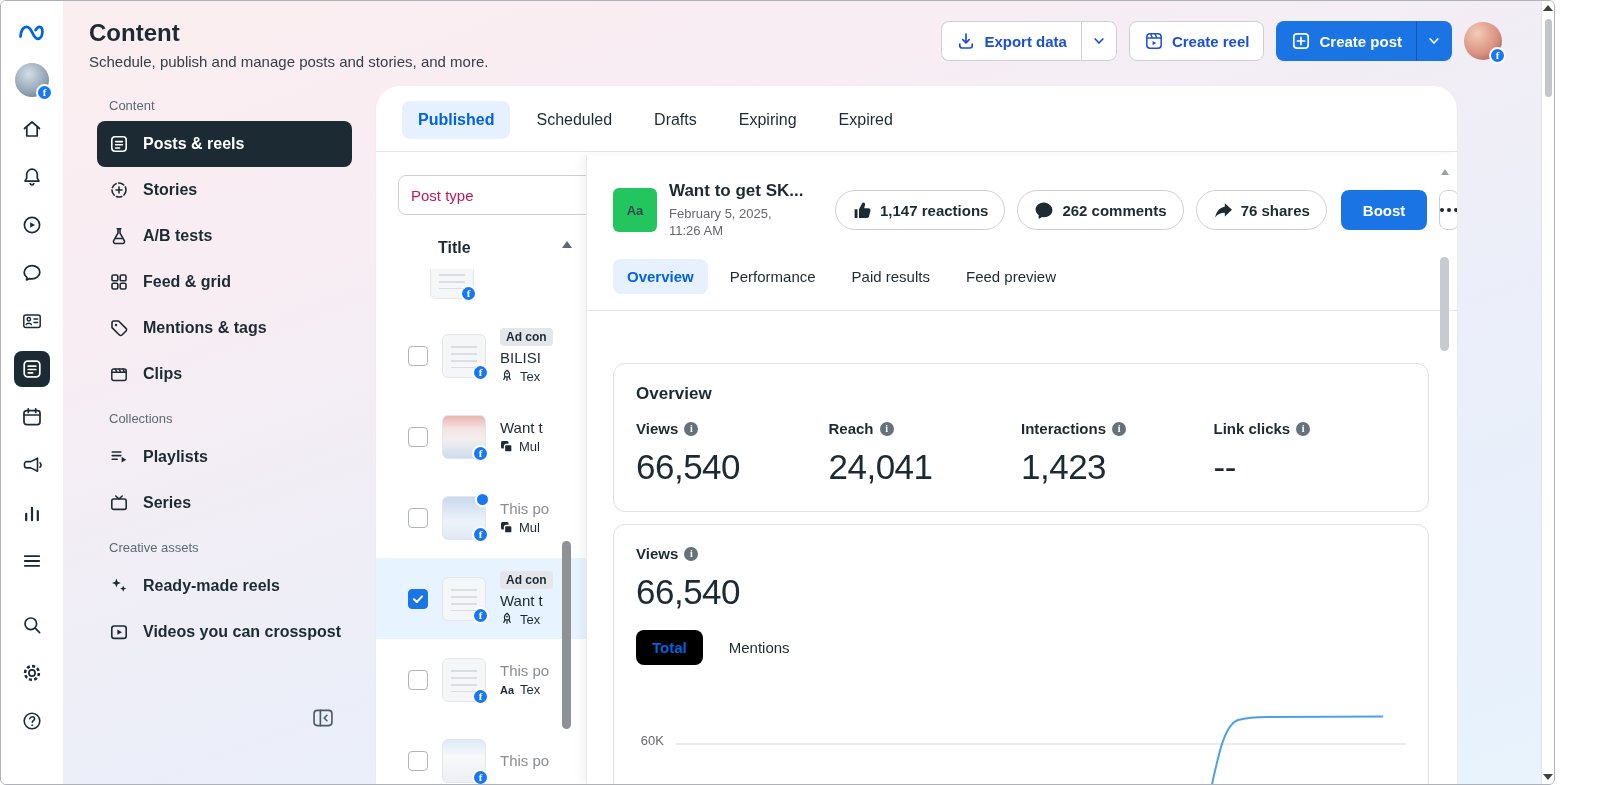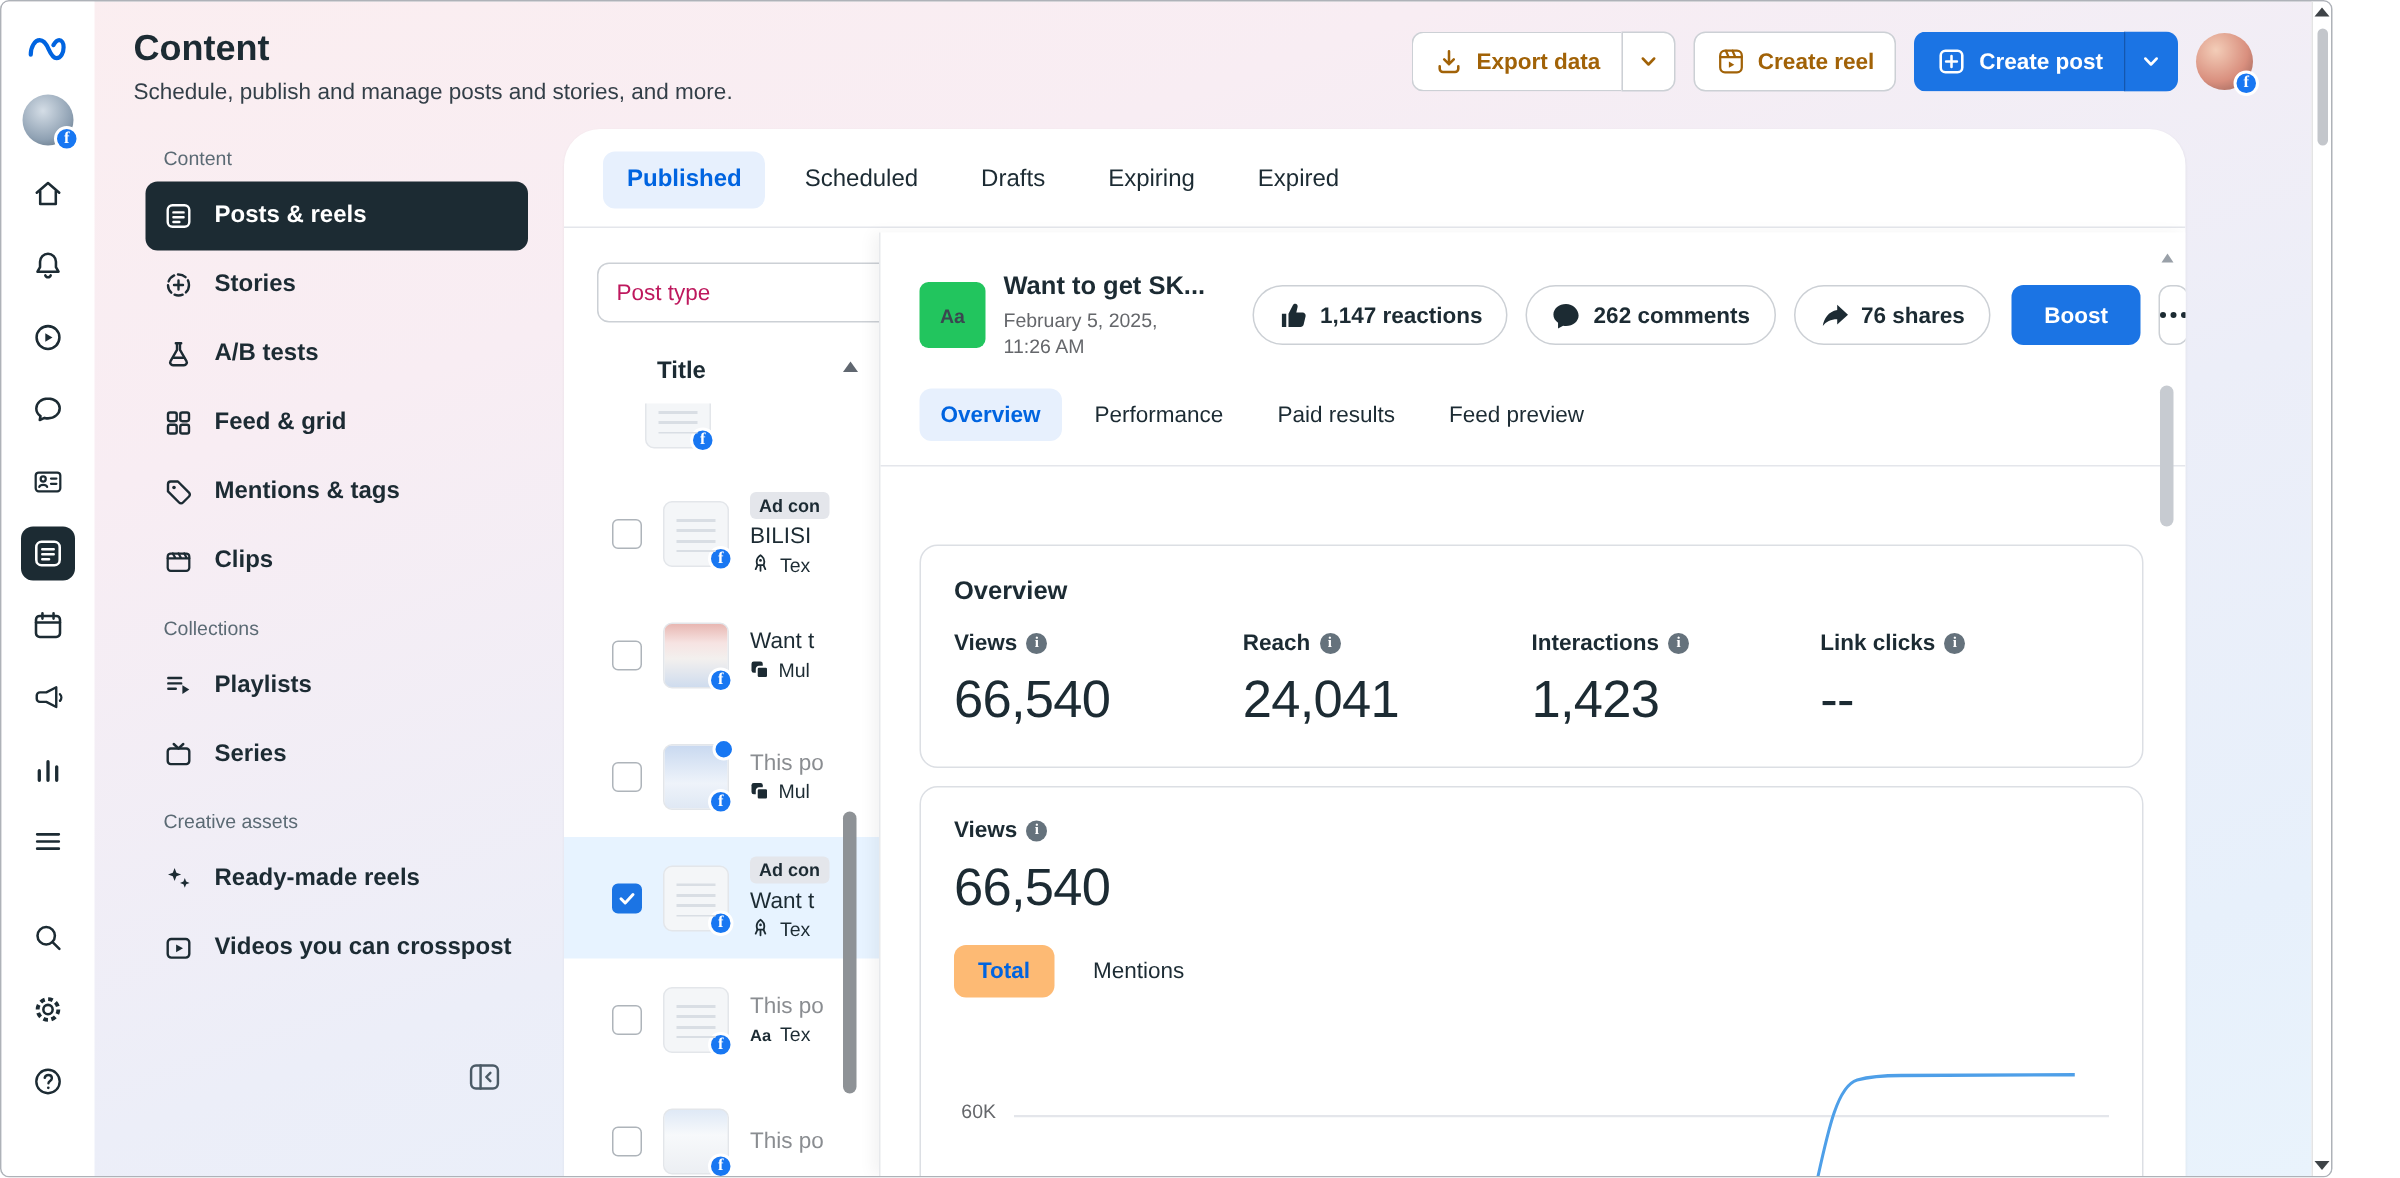--- a/index.html
+++ b/index.html
@@ -19,21 +19,21 @@
   
   .fb-badge{position:absolute;right:-4px;bottom:-4px;width:17px;height:17px;border-radius:50%;background:#1877f2;border:2px solid #fff;
     display:flex;align-items:center;justify-content:center}
   .fb-badge::after{content:"f";color:#fff;font-size:11px;font-weight:700;font-family:"Liberation Serif",serif;line-height:1}
   
   .main{flex:1;display:flex;flex-direction:column;min-width:0}
   .page-header{height:85px;flex:none;display:flex;justify-content:space-between;align-items:flex-start;padding:18px 52px 0 26px}
   .page-title{font-size:24px;font-weight:700;color:#1c2b33}
   .page-subtitle{font-size:15px;color:#333f48;margin-top:6px}
   .actions{display:flex;gap:12px;align-items:center;margin-top:2px}
-  .btn{height:40px;display:flex;align-items:center;gap:8px;font-size:15px;font-weight:600;color:#a16207;background:#fff;
+  .btn{height:40px;display:flex;align-items:center;gap:8px;font-size:15px;font-weight:600;color:#1d4ed8;background:#fff;
     border:1px solid #ccd0d5;border-radius:8px;padding:0 14px;cursor:pointer;font-family:inherit;white-space:nowrap}
   .split{display:flex;align-items:stretch}
   .split .seg-main{border-radius:8px 0 0 8px;border-right:none}
   .split .seg-arrow{border-radius:0 8px 8px 0;padding:0 10px;border-left:1px solid #ccd0d5}
   .btn.blue{background:#1b74e4;border-color:#1b74e4;color:#fff}
   .split .seg-arrow.blue{border-left:1px solid rgba(9,46,92,.4)}
   .hdr-avatar{width:38px;height:38px;border-radius:50%;position:relative;cursor:pointer;
     background:radial-gradient(circle at 35% 30%,#f3cdb8,#d98f7e 58%,#8c5a52)}
   
   .body{flex:1;display:flex;min-height:0}
@@ -117,21 +117,21 @@
   .views-card{margin-top:12px;height:300px}
   .mc-heading{font-size:17px;font-weight:700;margin-bottom:16px}
   .metrics{display:flex}
   .metric{width:220px}
   .mlabel{display:flex;align-items:center;gap:6px;font-size:15px;font-weight:700;color:#1c2b33}
   .mvalue{font-size:35px;font-weight:400;color:#1c2b33;margin-top:10px;letter-spacing:-.5px}
   .info{width:14px;height:14px;border-radius:50%;background:#65727c;display:inline-flex;align-items:center;justify-content:center;flex:none;cursor:pointer}
   .info::after{content:"i";color:#fff;font-size:10px;font-weight:700;font-family:"Liberation Serif",serif;line-height:1}
   .vc-tabs{display:flex;gap:10px;margin-top:18px}
   .vtab{padding:9px 16px;font-size:15px;font-weight:500;color:#1c2b33;background:transparent;border:none;border-radius:8px;cursor:pointer;font-family:inherit}
-  .vtab.selected{color:#0064e0;background:#fdba74;font-weight:600}
+  .vtab.selected{color:#0064e0;background:#000000;font-weight:600}
   .chart{display:flex;align-items:flex-start;margin-top:24px}
   .ytick{width:40px;text-align:right;padding-right:12px;font-size:13px;color:#65676b;margin-top:44px;flex:none}
   .chart-svg{flex:1;height:120px}
   .gridline{stroke:#e4e6eb;stroke-width:1.5}
   .series-line{stroke:#4e9fe8;stroke-width:2.2;fill:none}
 </style>
 </head>
 <body>
 
 <div class="screen">

